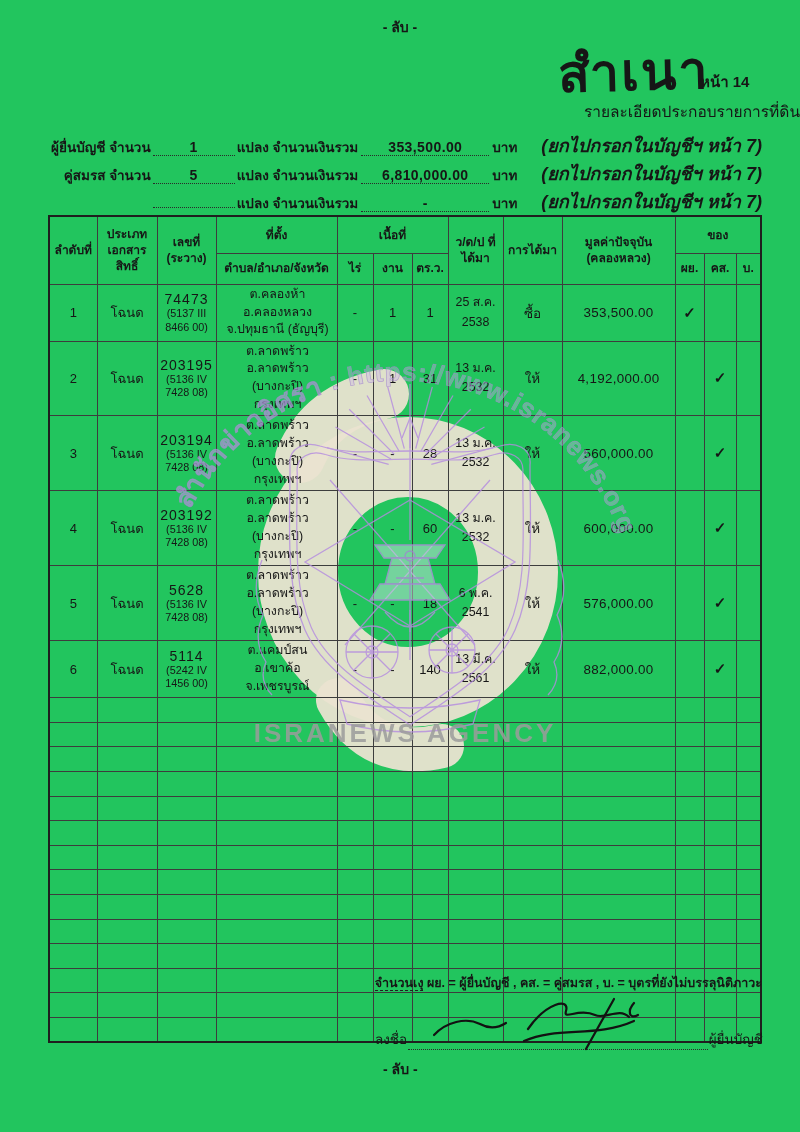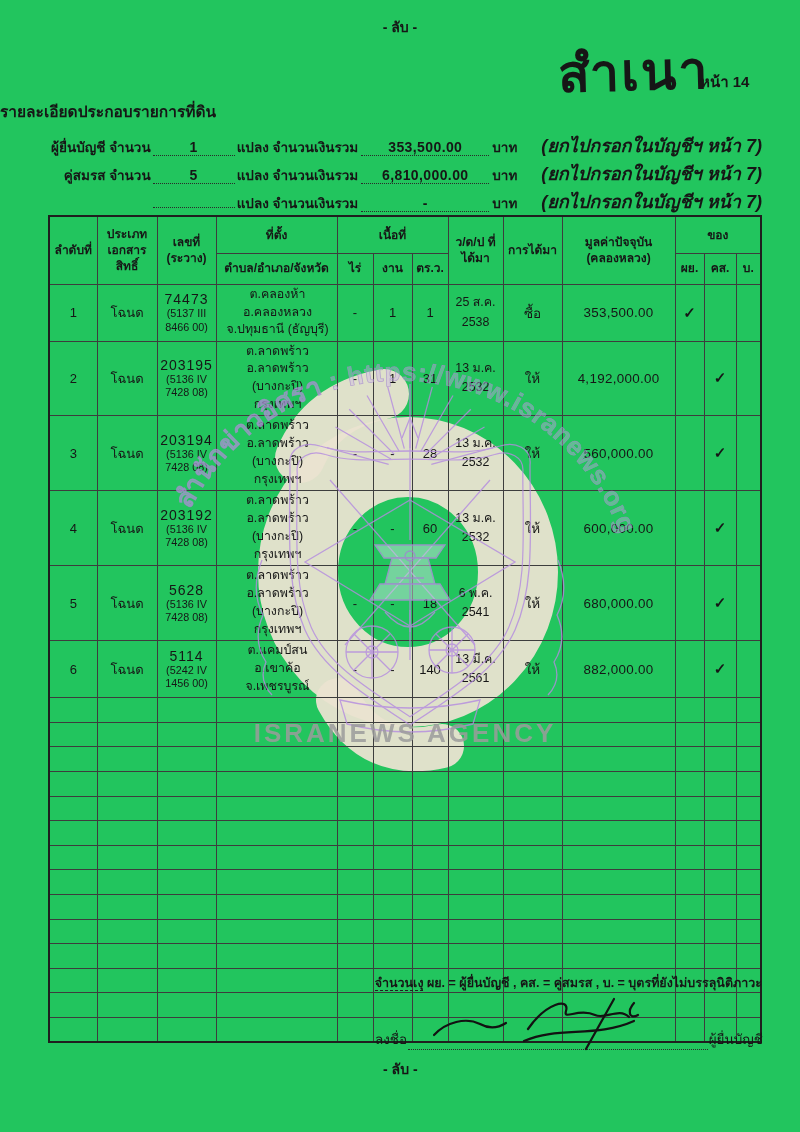--- a/index.html
+++ b/index.html
@@ -7,22 +7,22 @@
         font-family:"Liberation Sans",sans-serif;color:#161616;overflow:hidden;}
   .layer0{position:absolute;inset:0;z-index:0;pointer-events:none;}
   .content{position:absolute;inset:0;z-index:1;}
   .layer2{position:absolute;inset:0;z-index:2;pointer-events:none;}
 
   .secret-top{position:absolute;top:16px;left:0;right:0;text-align:center;
               font-size:14px;font-weight:600;}
   .copy-stamp{position:absolute;left:558px;top:30px;font-size:52px;font-weight:700;
               transform:rotate(-1.5deg);letter-spacing:2px;}
   .page-no{position:absolute;left:700px;top:70px;font-size:15px;font-weight:700;}
-  .doc-title{position:absolute;top:99px;left:0;right:0;text-align:left;
-             font-size:15.5px;font-weight:700;}
+  .doc-title{position:absolute;top:99px;left:0;right:0;text-align:right;
+             font-size:15.5px;font-weight:400;}
 
   .sumline{position:absolute;right:38px;display:flex;align-items:baseline;
            font-size:13.5px;font-weight:600;white-space:nowrap;}
   .sl1{top:131px;} .sl2{top:159px;} .sl3{top:187px;}
   .dotline{display:inline-block;border-bottom:1.6px dotted #2a2a2a;text-align:center;
            font-size:14px;font-weight:600;letter-spacing:.4px;line-height:1.1;}
   .dot-count{width:82px;margin:0 2px;}
   .dot-amount{width:128px;margin:0 3px;}
   .sum-note{font-size:18px;margin-left:24px;font-weight:600;font-style:italic;}
 
@@ -234,21 +234,21 @@
           <td class="loc">
             <div>ต.ลาดพร้าว</div>
             <div>อ.ลาดพร้าว (บางกะปิ)</div>
             <div>กรุงเทพฯ</div>
           </td>
           <td>-</td>
           <td>-</td>
           <td>18</td>
           <td class="datec">6 พ.ค. 2541</td>
           <td class="howc">ให้</td>
-          <td class="valuec">680,000.00</td>
+          <td class="valuec">576,000.00</td>
           <td class="check"></td>
           <td class="check">✓</td>
           <td class="check"></td>
         </tr>
         <tr class="data-row">
           <td>6</td>
           <td>โฉนด</td>
           <td>
             <div class="deedno">5114</div>
             <div class="deedsub">(5242 IV 1456 00)</div>

